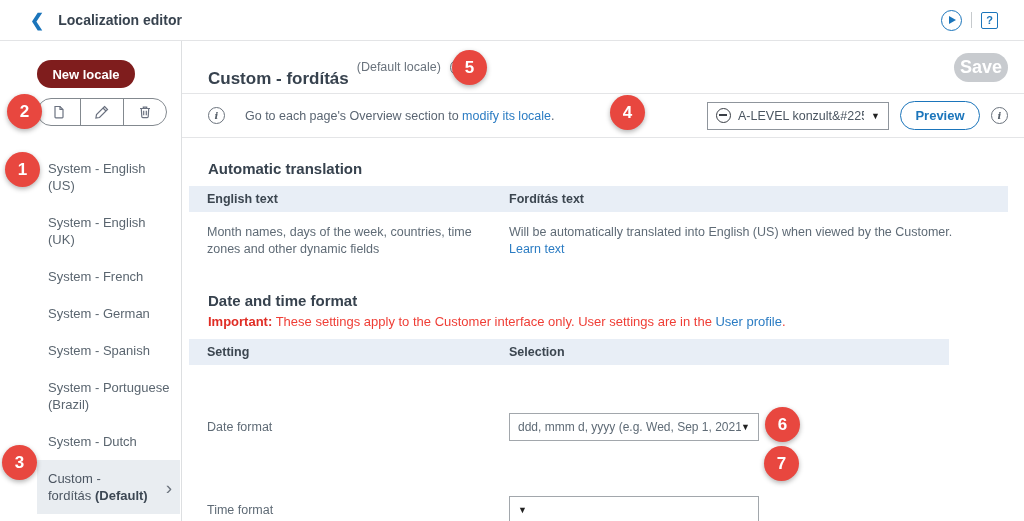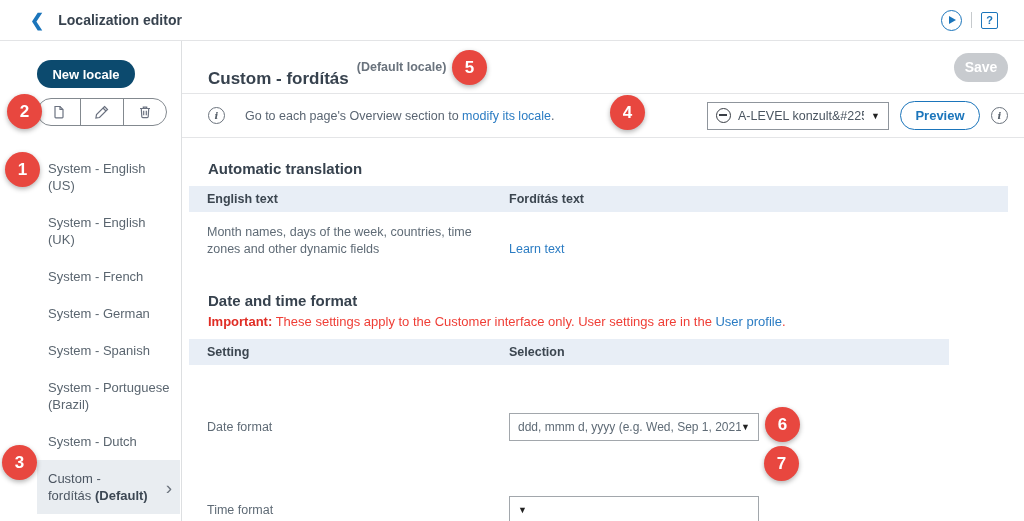--- a/index.html
+++ b/index.html
@@ -19,21 +19,21 @@
     border-top:4.5px solid transparent; border-bottom:4.5px solid transparent; margin-left:2px; }
   .vdiv { width:1px; height:16px; background:#c6cacd; }
   .help-icon { width:17px; height:17px; border:1.5px solid #1b75bb; border-radius:2px;
     color:#1b75bb; font-size:11px; font-weight:bold; display:flex; align-items:center;
     justify-content:center; cursor:pointer; }
 
   
   .layout { display:flex; height:480px; }
   aside { width:182px; flex:0 0 182px; border-right:1px solid #dddfe1; padding-top:19px; }
   .new-locale { display:block; margin-left:37px; width:98px; height:28px; border:none;
-    border-radius:14px; background:#0c4a6e; color:#fff; font-size:13px; font-weight:bold;
+    border-radius:14px; background:#7f1d1d; color:#fff; font-size:13px; font-weight:bold;
     font-family:inherit; cursor:pointer; }
   .btn-group { margin:10px 0 0 37px; width:130px; height:28px; display:flex;
     border:1px solid #83898f; border-radius:14px; overflow:hidden; background:#fff; }
   .btn-group button { flex:1; border:none; background:transparent; display:flex;
     align-items:center; justify-content:center; cursor:pointer; }
   .btn-group button + button { border-left:1px solid #83898f; }
   .btn-group svg { display:block; }
 
   .locale-list { list-style:none; margin-top:24px; }
   .locale-list li { margin-left:37px; width:143px; padding:10px 6px 10px 11px;
@@ -41,28 +41,28 @@
   .locale-list li.selected { background:#e9edf1; color:#4c5662; display:flex;
     align-items:center; justify-content:space-between; }
   .locale-list li.selected b { color:#3d4854; }
   .chev { font-size:19px; color:#6b737d; line-height:1; margin-right:2px; }
 
   
   main { flex:1; min-width:0; }
   .title-row { height:53px; display:flex; align-items:center; padding:0 16px 0 26px;
     border-bottom:1px solid #e4e5e7; }
   .locale-title { font-size:17px; font-weight:700; color:#37424e;margin-top:24px; }
-  .subtitle { font-size:12.5px; color:#6a737d; margin-left:8px;font-weight:bold; }
+  .subtitle { font-size:12.5px; color:#6a737d; margin-left:8px; }
   .info-circ { width:17px; height:17px; border:1px solid #6b737d; border-radius:50%;
     color:#57606a; font-size:10px; font-family:"DejaVu Serif", serif; font-style:italic;
     font-weight:bold; display:inline-flex; align-items:center; justify-content:center;
     flex:0 0 auto; cursor:pointer; }
   .title-row .info-circ { margin-left:9px; }
   .save { margin-left:auto; width:54px; height:29px; border:none; border-radius:15px;
-    background:#c8cbcf; color:#fff; font-size:14px; font-weight:bold; font-family:inherit; }
+    background:#c8cbcf; color:#fff; font-size:18px; font-weight:bold; font-family:inherit; }
 
   .info-row { height:44px; display:flex; align-items:center; padding:0 16px 0 26px;
     border-bottom:1px solid #e4e5e7; }
   .info-text { font-size:12.5px; color:#5a6572; margin-left:20px; }
   a.link { color:#2b7cc3; text-decoration:none; cursor:pointer; }
   .info-row .right { margin-left:auto; display:flex; align-items:center; gap:11px; }
   .locale-select { width:182px; height:28px; border:1px solid #8f959c; background:#fff;
     display:flex; align-items:center; gap:7px; padding:0 8px; font-size:12.5px;
     color:#4a5560; cursor:pointer; }
   .locale-select .val { flex:1; white-space:nowrap; overflow:hidden; }
@@ -190,21 +190,21 @@
       </div>
 
       <div class="section">
         <h3>Automatic translation</h3>
         <div class="thead">
           <span class="col1">English text</span>
           <span class="col2">Fordítás text</span>
         </div>
         <div class="trow">
           <span class="col1">Month names, days of the week, countries, time zones and other dynamic fields</span>
-          <span class="col2"><br><a class="link">Learn text</a></span>
+          <span class="col2"><span>Will be automatically translated into English (US) when viewed by the Customer.</span><br><a class="link">Learn text</a></span>
         </div>
       </div>
 
       <div class="section">
         <h3>Date and time format</h3>
         <p class="important"><b>Important:</b><span> These settings apply to the Customer interface only. User settings are in the </span><a class="link">User profile</a><span>.</span></p>
         <div class="thead t2">
           <span class="col1">Setting</span>
           <span class="col2">Selection</span>
         </div>

